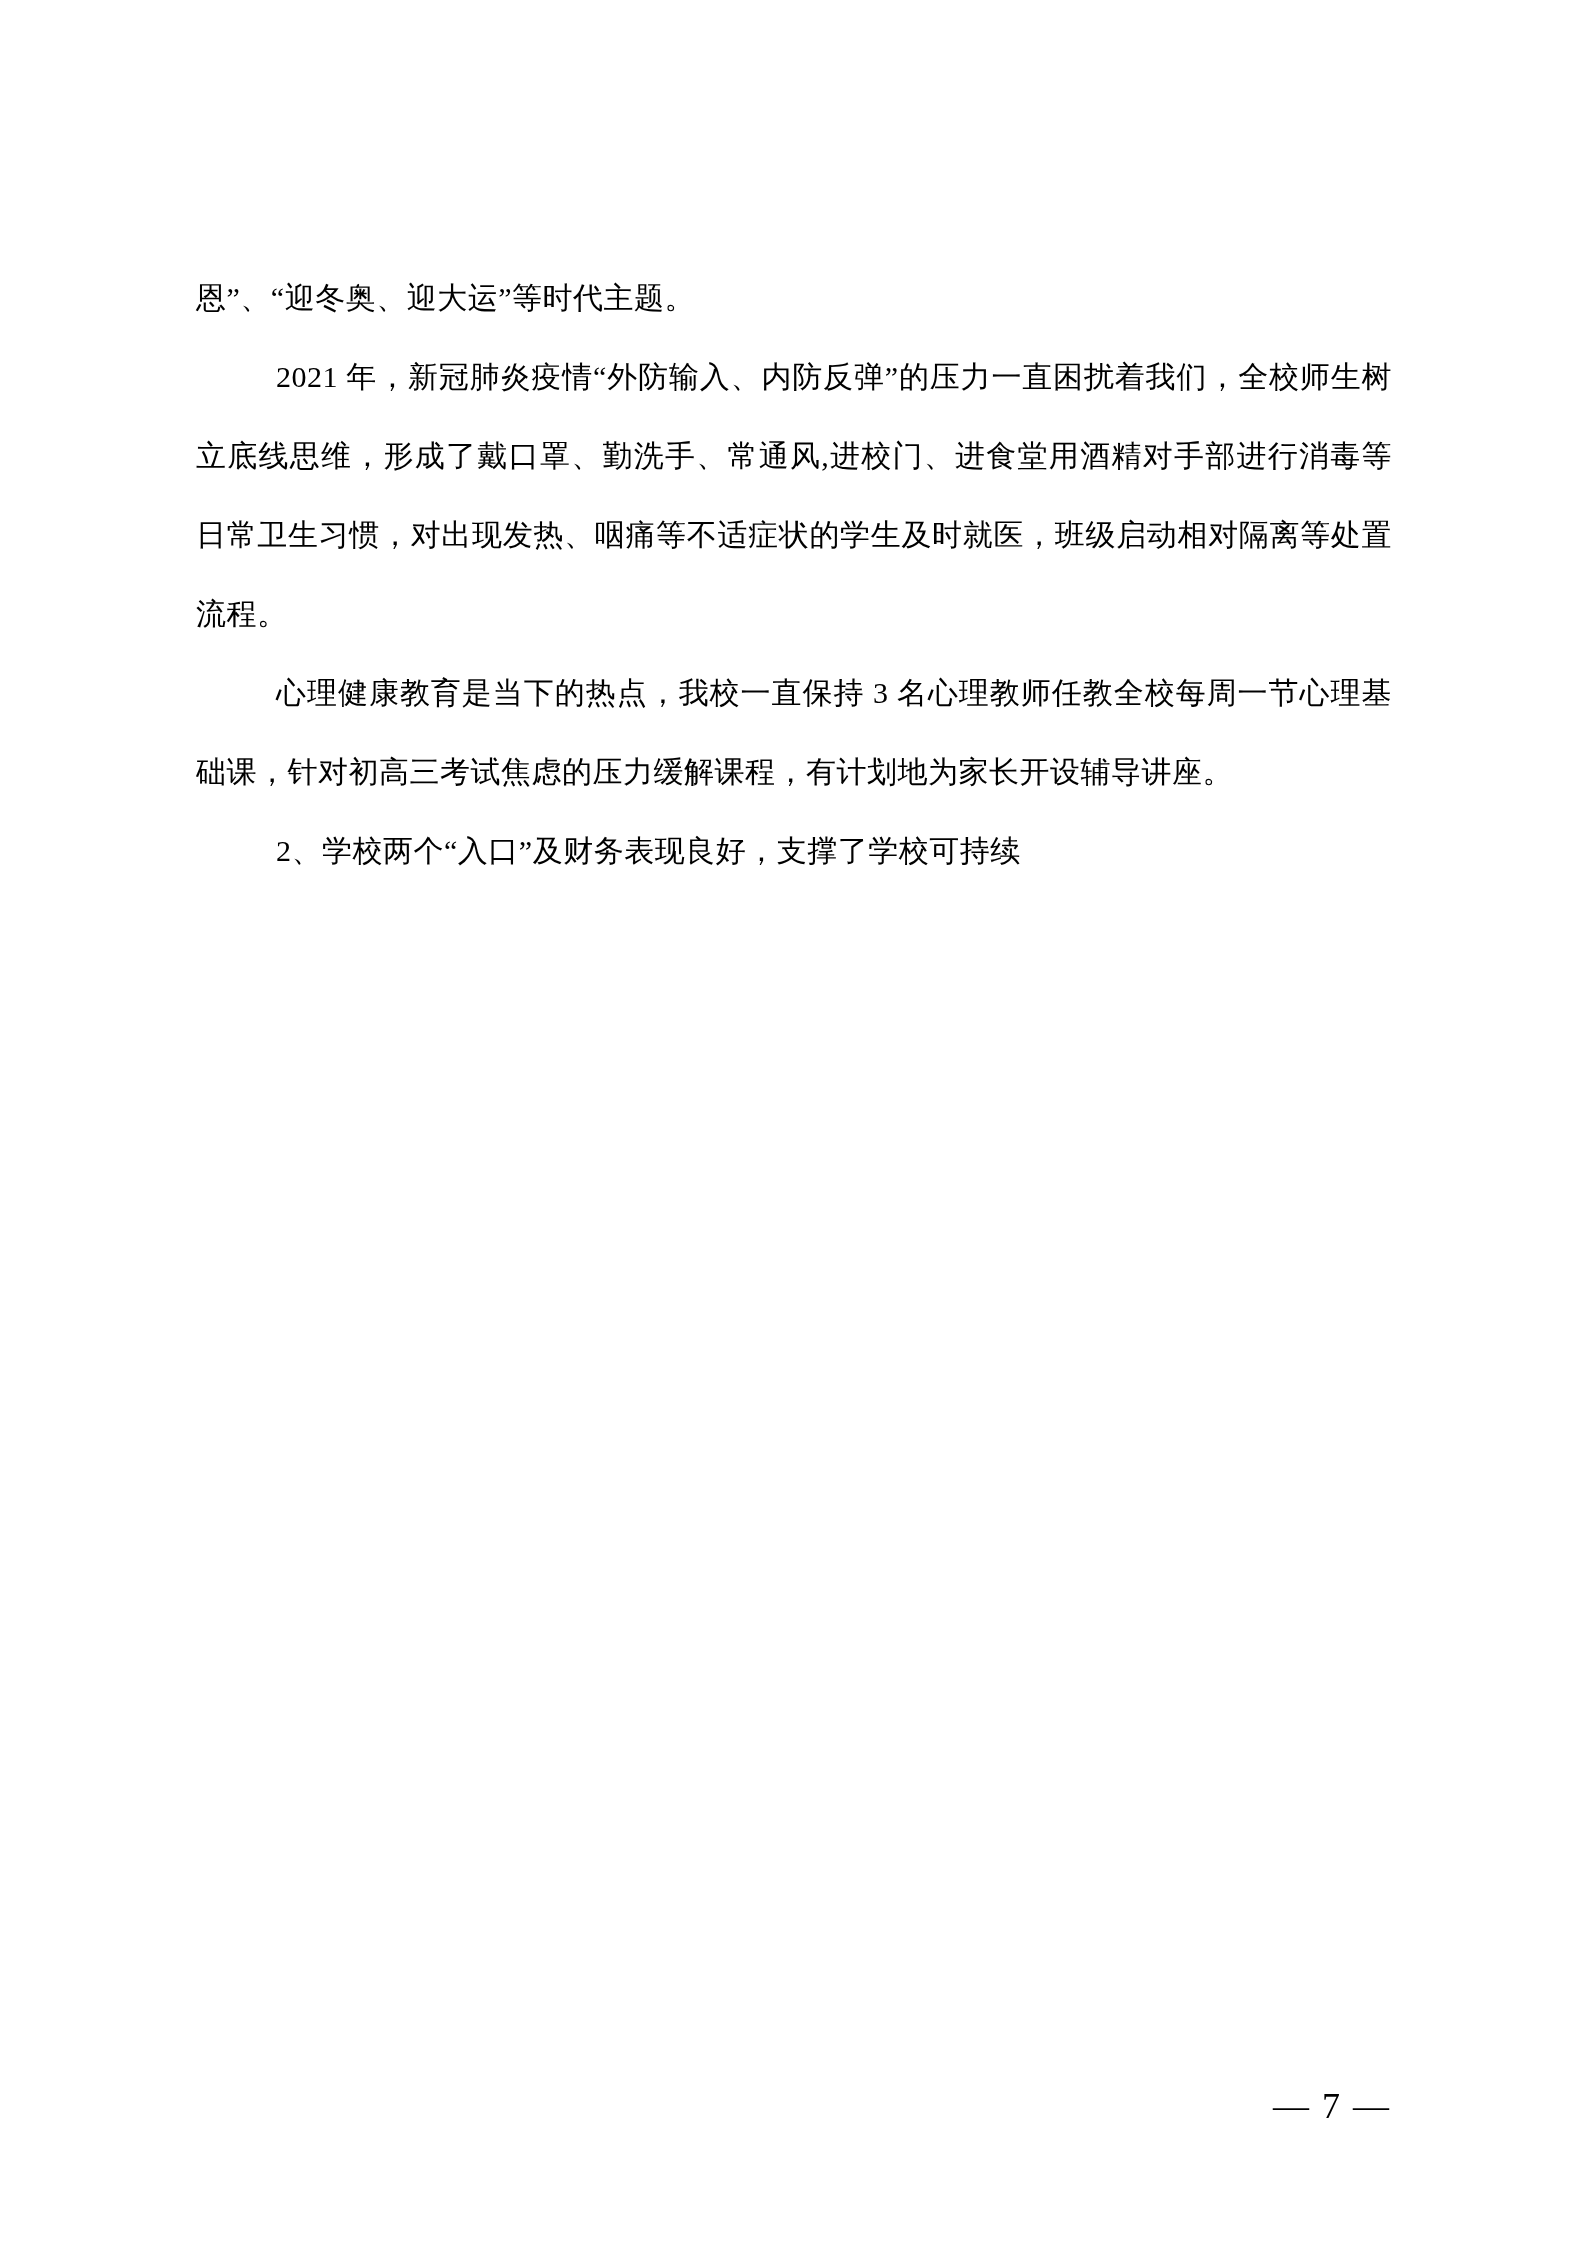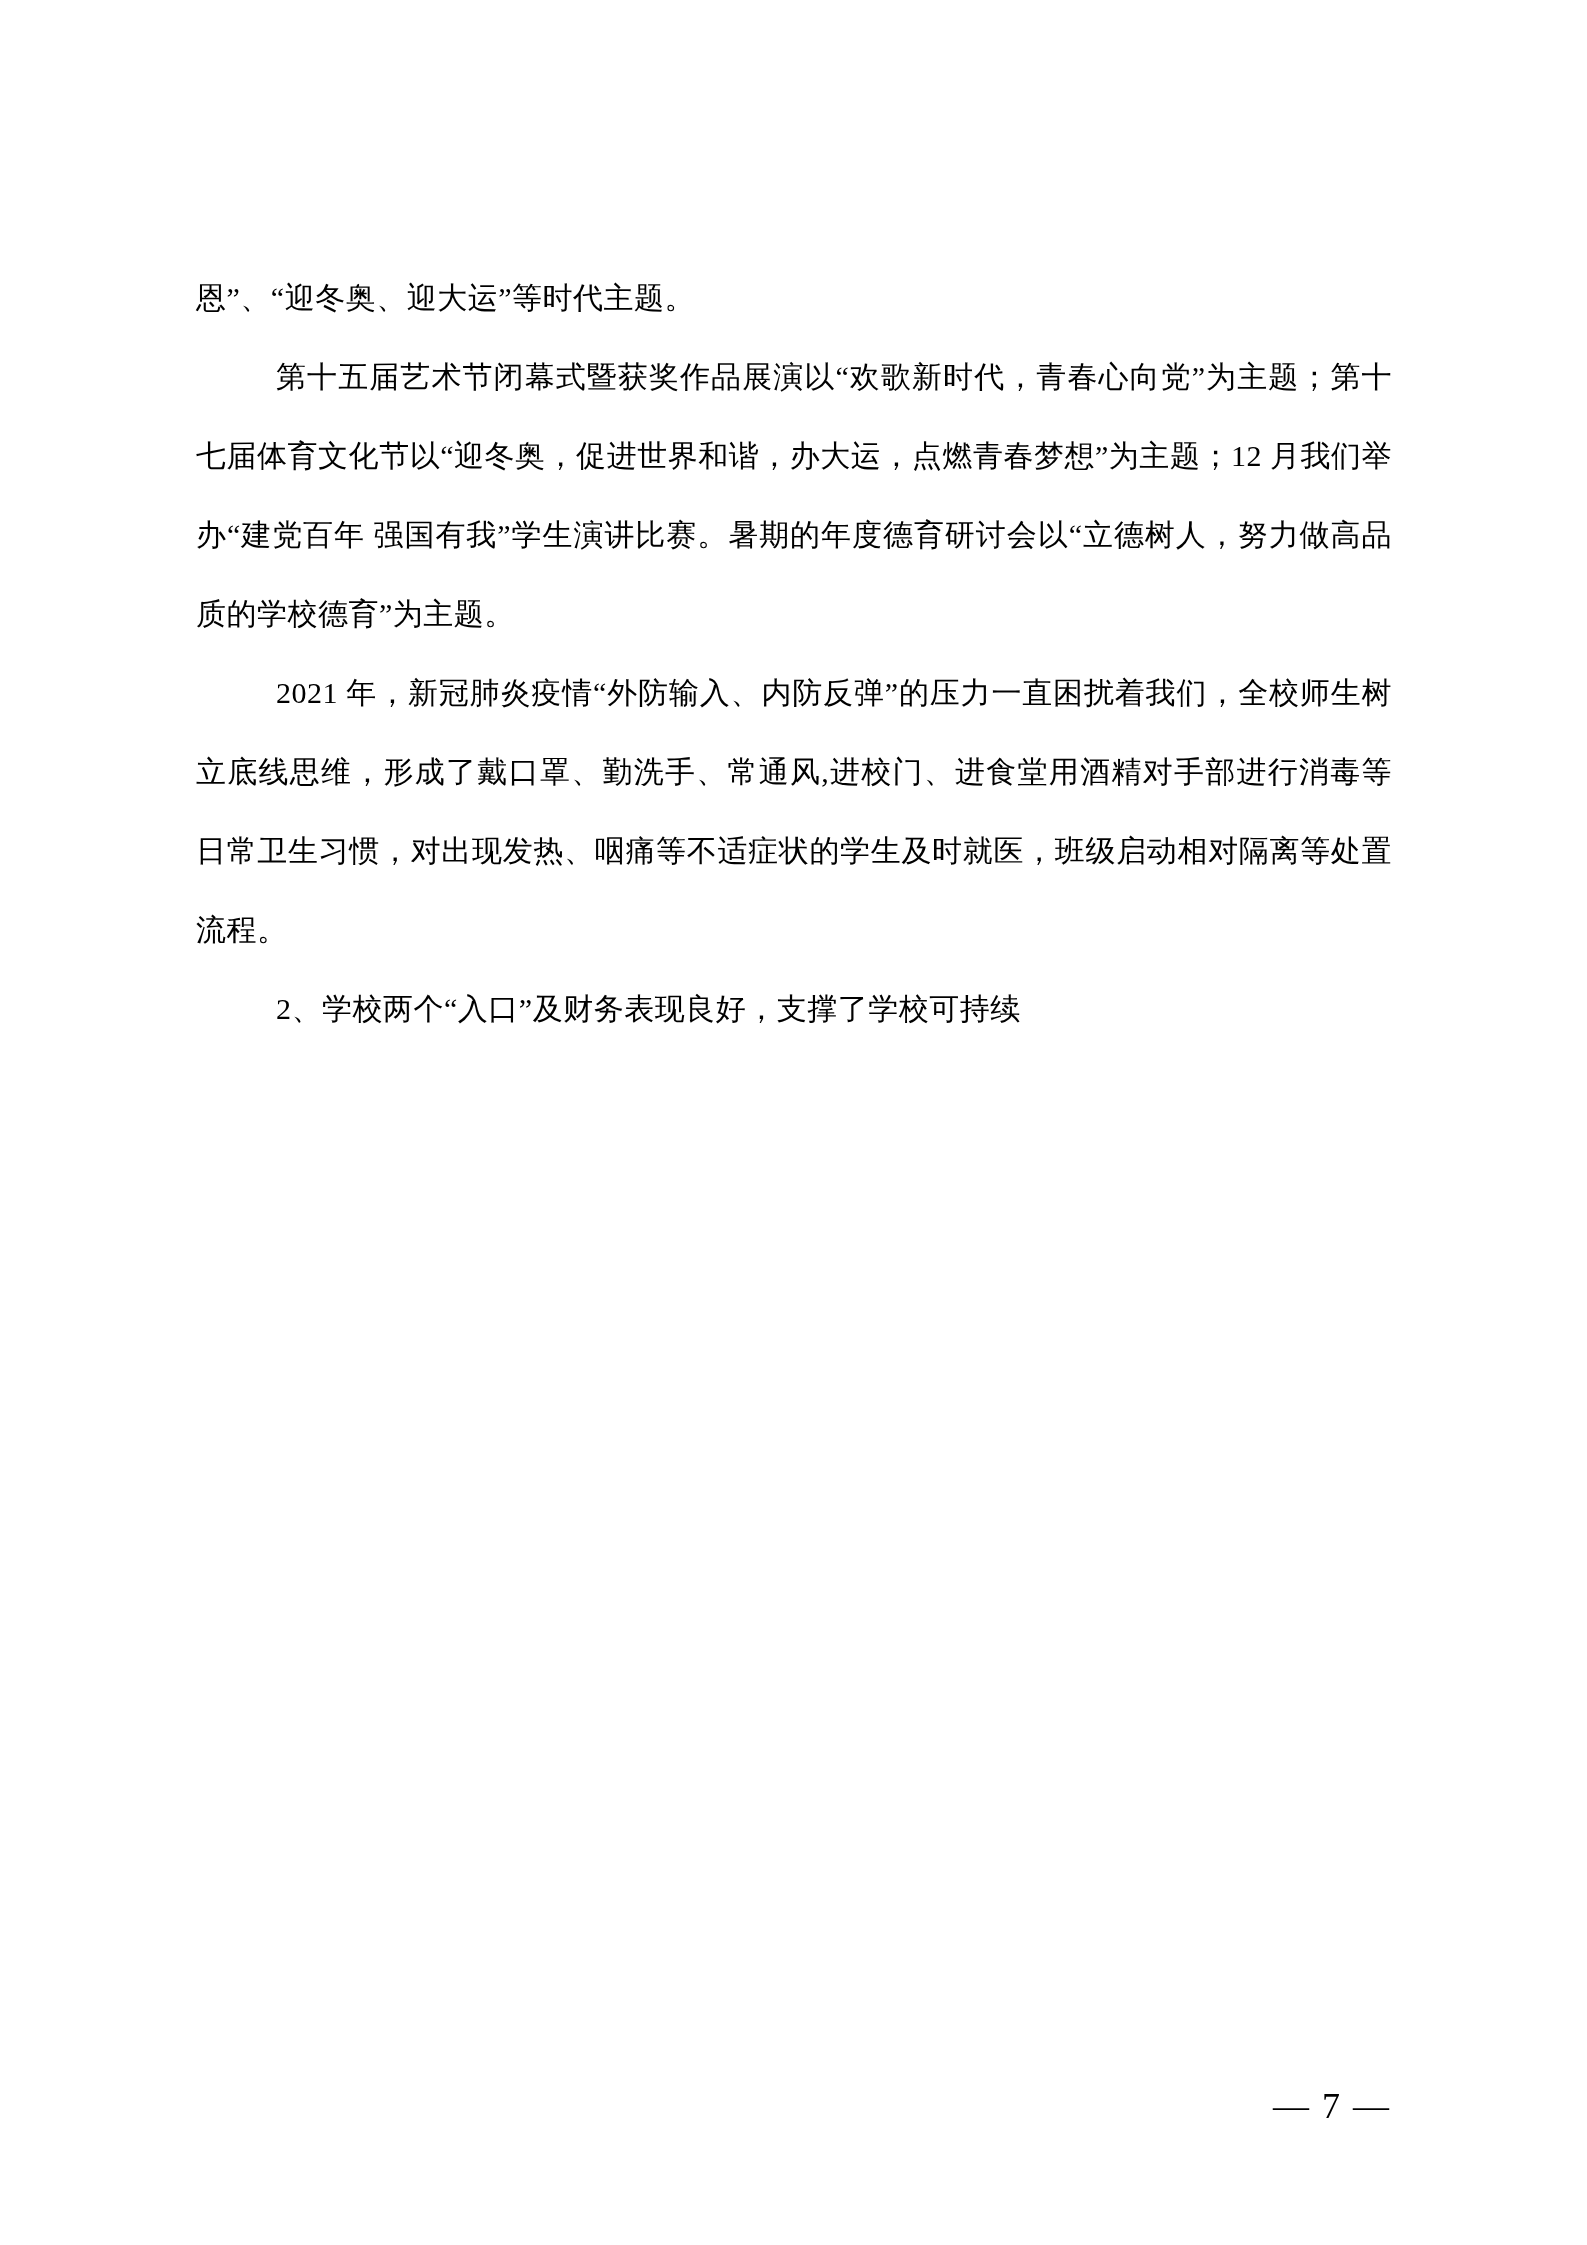--- a/index.html
+++ b/index.html
@@ -46,18 +46,18 @@
     color: #000000;
     letter-spacing: 2px;
   }
 </style>
 </head>
 <body>
 
 <div class="page">
   <div class="content">
     <p class="para">恩”、“迎冬奥、迎大运”等时代主题。</p>
-    <p class="para indent">第十五届艺术节闭幕式暨获奖作品展演以“欢歌新时代，青春心向党”为主题；第十七届体育文化节以“迎冬奥，促进世界和谐，办大运，点燃青春梦想”为主题；12 月我们举办“建党百年 强国有我”学生演讲比赛。暑期的年度德育研讨会以“立德树人，努力做高品质的学校德育”为主题。</p>
     <p class="para indent">2021 年，新冠肺炎疫情“外防输入、内防反弹”的压力一直困扰着我们，全校师生树立底线思维，形成了戴口罩、勤洗手、常通风,进校门、进食堂用酒精对手部进行消毒等日常卫生习惯，对出现发热、咽痛等不适症状的学生及时就医，班级启动相对隔离等处置流程。</p>
+    <p class="para indent">心理健康教育是当下的热点，我校一直保持 3 名心理教师任教全校每周一节心理基础课，针对初高三考试焦虑的压力缓解课程，有计划地为家长开设辅导讲座。</p>
     <p class="para indent">2、学校两个“入口”及财务表现良好，支撑了学校可持续</p>
   </div>
   <div class="footer">— 7 —</div>
 </div>
 
 </body></html>

